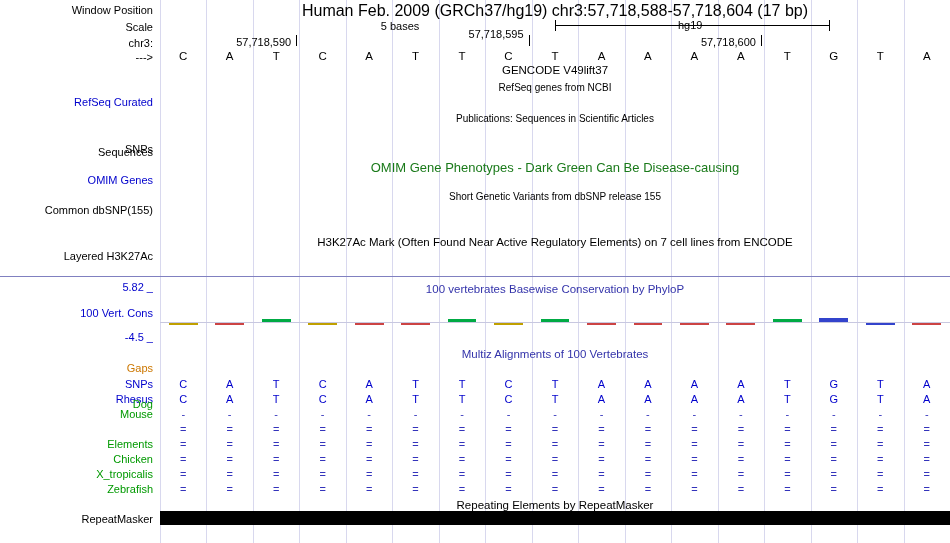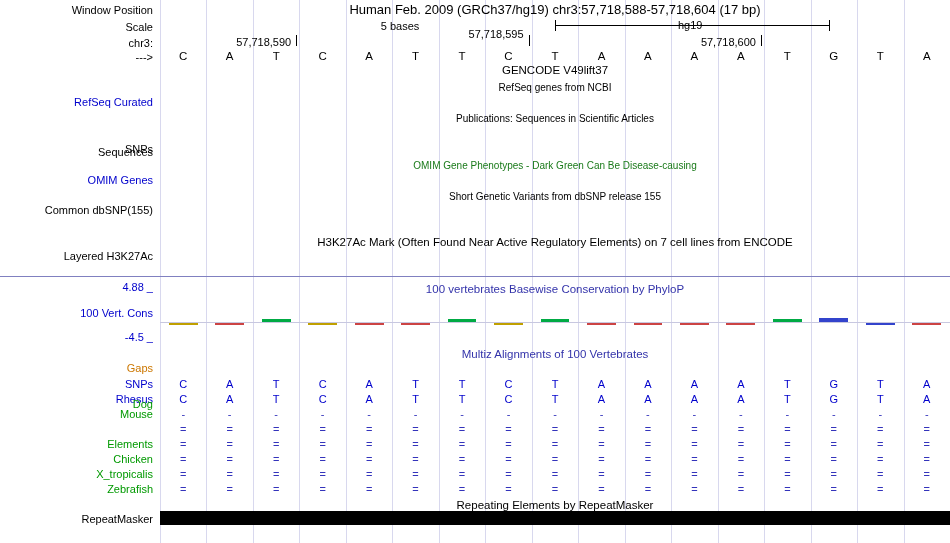--- a/index.html
+++ b/index.html
@@ -54,21 +54,21 @@
     text-align: center;
     white-space: nowrap;
   }
   .full-center {
     position: absolute;
     left: 0;
     width: 790px;
     text-align: center;
     white-space: nowrap;
   }
-  .hdr-title { font-size: 13px; color: #000; }
+  .hdr-title { font-size: 16px; color: #000; }
   .basecell {
     position: absolute;
     width: 40px;
     margin-left: -20px;
     text-align: center;
     font-size: 11.5px;
     font-family: "Liberation Sans", sans-serif;
   }
   .ruler-line {
     position: absolute;
@@ -148,21 +148,21 @@
   <div class="labelcol lab-black" style="top:37px;">chr3:</div>
   <div class="labelcol lab-black" style="top:51px;">---&gt;</div>
 
   <div class="labelcol lab-blue" style="top:96px;">RefSeq Curated</div>
   <div class="labelcol lab-black" style="top:127px;margin-top:19px;">Sequences</div>
   <div class="labelcol lab-black" style="top:143px;">SNPs</div>
   <div class="labelcol lab-blue" style="top:174px;">OMIM Genes</div>
   <div class="labelcol lab-black" style="top:204px;">Common dbSNP(155)</div>
   <div class="labelcol lab-black" style="top:250px;">Layered H3K27Ac</div>
 
-  <div class="labelcol lab-blue" style="top:281px;">4.88 _</div>
+  <div class="labelcol lab-blue" style="top:281px;">5.82 _</div>
   <div class="labelcol lab-blue" style="top:307px;">100 Vert. Cons</div>
   <div class="labelcol lab-blue" style="top:331px;">-4.5 _</div>
 
   <div class="labelcol lab-orange" style="top:362px;">Gaps</div>
   <div class="labelcol lab-black" style="top:513px;">RepeatMasker</div>
 
   <div id="species-labels">
       <div class="labelcol" style="top: 378px; color: rgb(0, 0, 204);">SNPs</div>
       <div class="labelcol" style="top: 393px; color: rgb(0, 0, 204);">Rhesus</div>
       <div class="labelcol" style="top: 408px; color: rgb(0, 153, 0);">Mouse</div>
@@ -230,21 +230,21 @@
         <div class="basecell" style="left: 580.882px;">A</div>
         <div class="basecell" style="left: 627.353px;">T</div>
         <div class="basecell" style="left: 673.824px;">G</div>
         <div class="basecell" style="left: 720.294px;">T</div>
         <div class="basecell" style="left: 766.765px;">A</div>
       </div>
 
     <div class="full-center" style="top:64px;  font-size:11.5px;">GENCODE V49lift37</div>
     <div class="full-center" style="top:82px;  font-size:10px;">RefSeq genes from NCBI</div>
     <div class="full-center" style="top:113px; font-size:10px;">Publications: Sequences in Scientific Articles</div>
-    <div class="full-center" style="top:160px; font-size:10px; color:#1a7a1a;">OMIM Gene Phenotypes - Dark Green Can Be Disease-causing</div>
+    <div class="full-center" style="top:160px; font-size:13px; color:#1a7a1a;">OMIM Gene Phenotypes - Dark Green Can Be Disease-causing</div>
     <div class="full-center" style="top:191px; font-size:10px;">Short Genetic Variants from dbSNP release 155</div>
     <div class="full-center" style="top:236px; font-size:11.5px;">H3K27Ac Mark (Often Found Near Active Regulatory Elements) on 7 cell lines from ENCODE</div>
     <div class="full-center" style="top:283px; font-size:11.5px; color:#3333aa;">100 vertebrates Basewise Conservation by PhyloP</div>
     <div class="full-center" style="top:348px; font-size:11.5px; color:#3333aa;">Multiz Alignments of 100 Vertebrates</div>
     <div class="full-center" style="top:499px; font-size:11.5px;">Repeating Elements by RepeatMasker</div>
 
     <div id="consbars">
         <div class="consblock" style="left: 8.82941px; width: 28.8118px; height: 3px; background: rgb(192, 160, 0); top: 322px;"></div>
         <div class="consblock" style="left: 55.3px; width: 28.8118px; height: 3px; background: rgb(204, 68, 68); top: 322px;"></div>
         <div class="consblock" style="left: 101.771px; width: 28.8118px; height: 3px; background: rgb(0, 170, 68); top: 319px;"></div>

